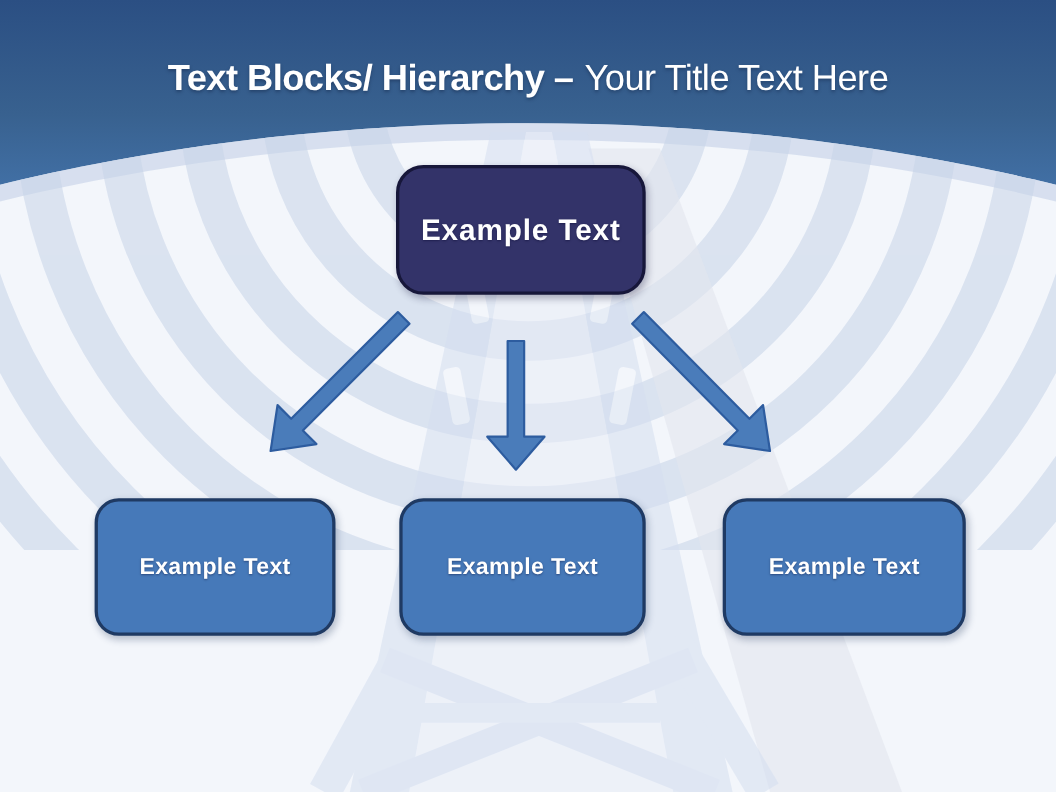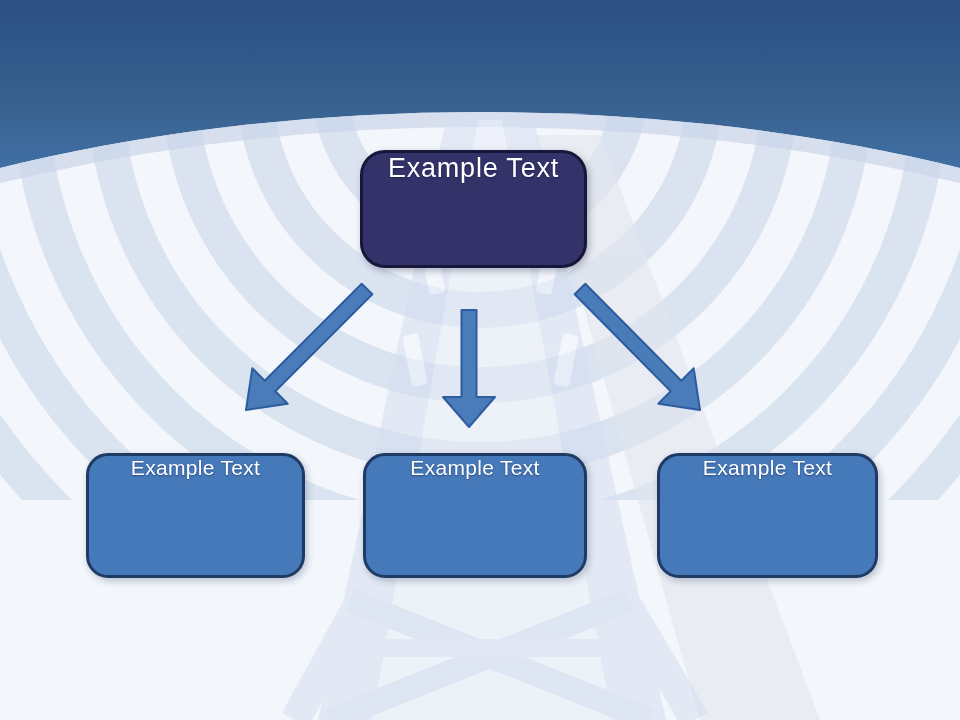--- a/index.html
+++ b/index.html
@@ -26,22 +26,22 @@
   .title{
     position:absolute; left:0; top:48px; width:960px; height:46px; line-height:46px;
     text-align:center; z-index:5; color:var(--title-color);
     font-size:33px; letter-spacing:-0.5px;
     text-shadow:0 2px 3px rgba(10,20,50,0.35);
     white-space:nowrap;
   }
   .title .t-bold{font-weight:700; margin-right:10px;}
   .title .t-reg{font-weight:400;}
   .box{
-    position:absolute; z-index:4; display:flex; justify-content:center;
-    color:#ffffff; text-align:center;
+    position:absolute; z-index:4; display:flex; align-items:center; justify-content:center;
+    color:#ffffff; text-align:center;font-weight:bold;
   }
   .root-box{
     left:360px; top:150px; width:227px; height:118px;
     background:var(--root-fill); border:3px solid var(--root-border); border-radius:25px;
     font-size:27px; letter-spacing:0.8px;
     box-shadow:2px 3px 7px rgba(20,20,60,0.30);
     text-shadow:0 1px 2px rgba(0,0,40,0.40);
   }
   .child-box{
     top:453px; height:125px;
@@ -106,20 +106,23 @@
       </g>
     </g>
   </svg>
 
   <svg class="arrows-svg" width="960" height="720" viewBox="0 0 960 720" aria-hidden="true">
     <polygon class="arrow" points="361.7,283.7 372.3,294.3 275.3,391.3 287.7,403.7 246,410 252.3,368.3 264.7,380.7"></polygon>
     <polygon class="arrow" points="461.5,310 476.5,310 476.5,397 495,397 469,427 443,397 461.5,397"></polygon>
     <polygon class="arrow" points="585.3,283.7 574.7,294.3 670.7,391.3 658.3,403.7 700,410 693.7,368.3 681.3,380.7"></polygon>
   </svg>
 
+  <div class="title">
+    <span class="t-bold">Text Blocks/ Hierarchy –</span><span class="t-reg">Your Title Text Here</span>
+  </div>
 
   <div class="box root-box">
     <span>Example Text</span>
   </div>
   <div class="box child-box child-0">
     <span>Example Text</span>
   </div>
   <div class="box child-box child-1">
     <span>Example Text</span>
   </div>

